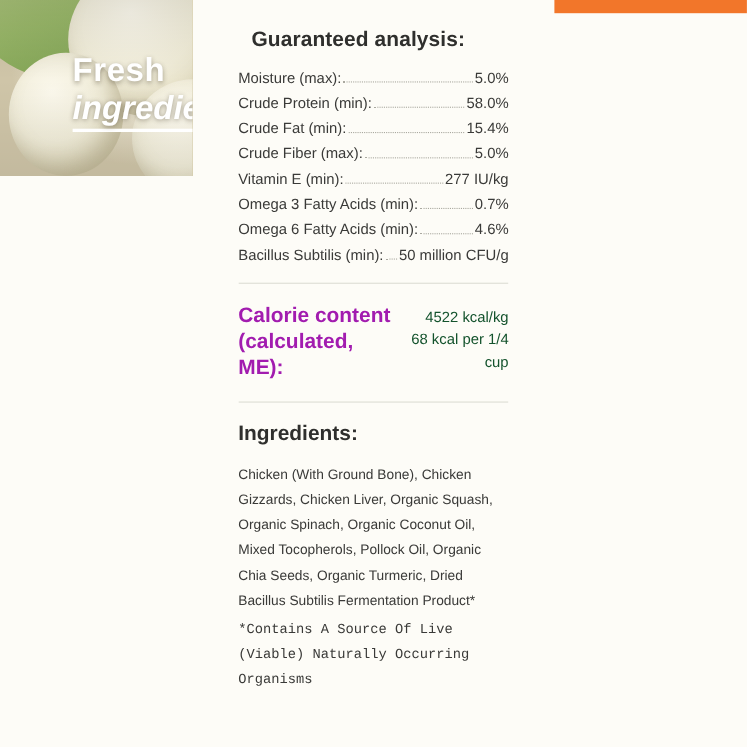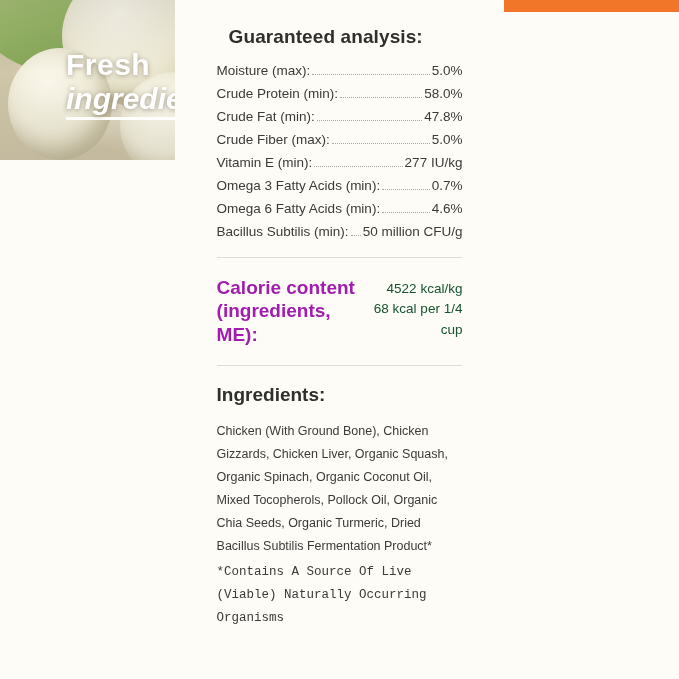--- a/index.html
+++ b/index.html
@@ -240,21 +240,21 @@
         <span class="value">5.0%</span>
       </div>
       <div class="row">
         <span class="label">Crude Protein (min):</span>
         <span class="dots"></span>
         <span class="value">58.0%</span>
       </div>
       <div class="row">
         <span class="label">Crude Fat (min):</span>
         <span class="dots"></span>
-        <span class="value">47.8%</span>
+        <span class="value">15.4%</span>
       </div>
       <div class="row">
         <span class="label">Crude Fiber (max):</span>
         <span class="dots"></span>
         <span class="value">5.0%</span>
       </div>
       <div class="row">
         <span class="label">Vitamin E (min):</span>
         <span class="dots"></span>
         <span class="value">277 IU/kg</span>
@@ -274,21 +274,21 @@
         <span class="dots"></span>
         <span class="value">50 million CFU/g</span>
       </div>
     </div>
 
     <hr class="divider">
 
     <div class="calorie-block">
       <div class="calorie-title">
         <div>Calorie content</div>
-        <div>(ingredients, ME):</div>
+        <div>(calculated, ME):</div>
       </div>
       <div class="calorie-values">
         <div>4522 kcal/kg</div>
         <div>68 kcal per 1/4 cup</div>
       </div>
     </div>
 
     <hr class="divider">
 
     <h2 class="ingredients-title">Ingredients:</h2>

